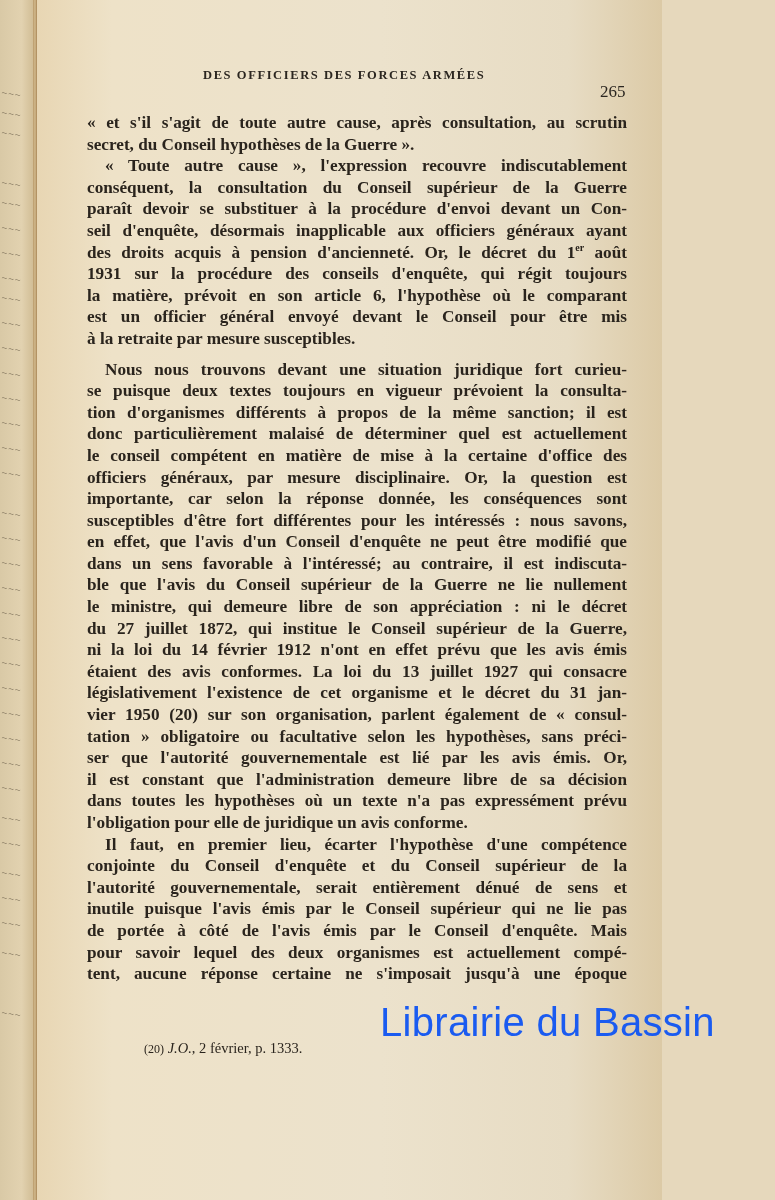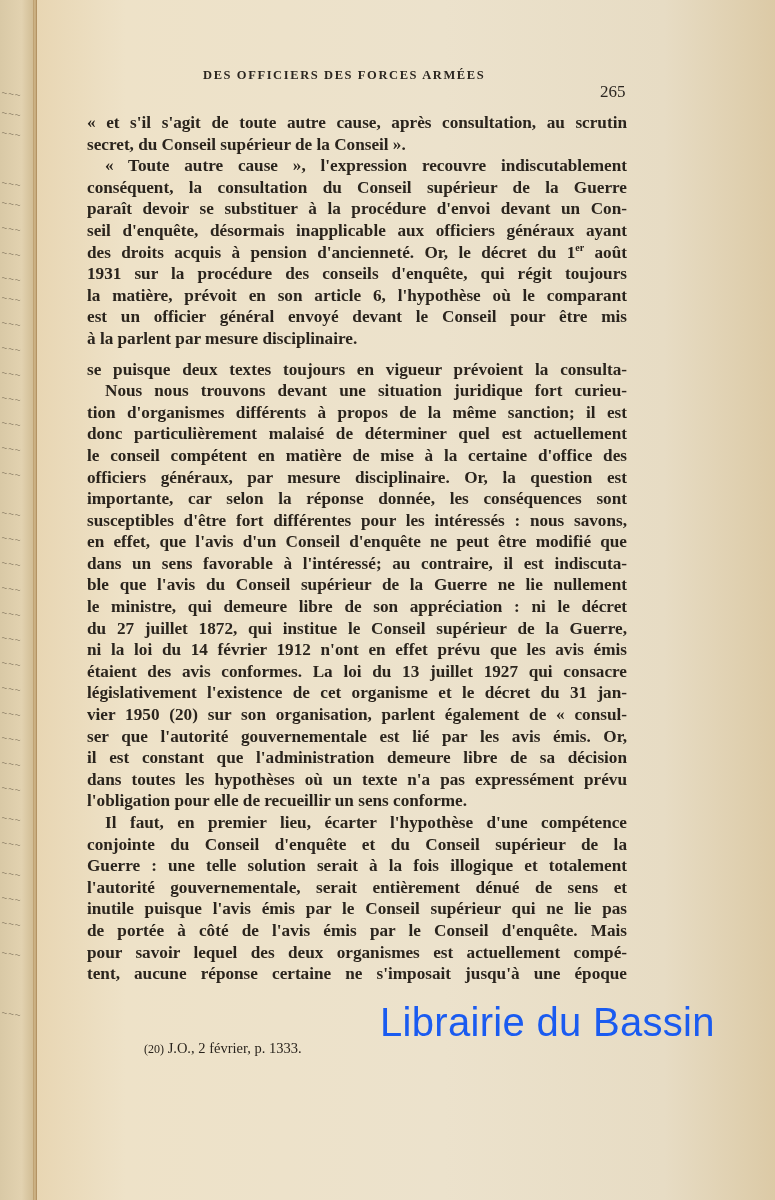--- a/index.html
+++ b/index.html
@@ -16,21 +16,21 @@
   .facing-frag {
     position: absolute; left: 1px; width: 28px; height: 9px;
     font-size: 8px; line-height: 9px; color: #6a5e4a; white-space: nowrap;
     overflow: hidden; transform: rotate(8deg); opacity: 0.75;
   }
   .gutter {
     position: absolute; left: 33px; top: 0; width: 4px; height: 1200px;
     background: linear-gradient(90deg, #b99a6a, #d2b98c, #a98656);
   }
   .page {
-    position: absolute; left: 37px; top: 0; width: 738px; height: 1200px;
+    position: absolute; left: 37px; top: 0; width: 625px; height: 1200px;
     background: linear-gradient(90deg, #e8d6b3 0%, #eee2c8 12%, #ece2cc 55%, #e7dcc4 85%, #dccaa6 100%);
   }
   .running-head {
     position: absolute; top: 68px; left: 166px; width: 430px;
     font-family: "Liberation Serif", serif; font-weight: bold;
     font-size: 12.5px; letter-spacing: 1.6px; color: #2b2620;
   }
   .page-number {
     position: absolute; top: 70px; left: 563px;
     font-family: "Liberation Serif", serif; font-size: 17px; color: #2b2620; margin-top: 12px;
@@ -46,21 +46,21 @@
   }
   .line.last { text-align-last: left; }
   .line.indent { padding-left: 18px; }
   .gap { height: 9px; }
   .footnote {
     position: absolute; top: 1040px; left: 66px;
     font-family: "Liberation Serif", serif; font-size: 14.5px; color: #2a241d;
     white-space: nowrap;
   }
   .footnote .ref { font-size: 12px; margin-left: 41px; }
-  .footnote .ital { }
+  .footnote .ital { font-style: italic; }
   .watermark {
     position: absolute; top: 1000px; left: 380px;
     font-family: "Liberation Sans", sans-serif; font-size: 40px;
     color: #1a5bf0; white-space: nowrap; letter-spacing: 0.3px;
   }
   sup { font-size: 10px; line-height: 0; }
 </style>
 </head>
 <body>
 
@@ -103,61 +103,61 @@
   </div>
 <div class="gutter"></div>
 
 <div class="page">
   <div class="running-head">DES OFFICIERS DES FORCES ARMÉES</div>
   <div class="page-number">265</div>
 
   <div class="body-text" id="body-text">
       <div>
         <span class="line">« et s'il s'agit de toute autre cause, après consultation, au scrutin</span>
-        <span class="line last">secret, du Conseil supérieur de la Conseil ».</span>
+        <span class="line last">secret, du Conseil hypothèses de la Guerre ».</span>
       </div>
       <div>
         <span class="line indent">« Toute autre cause », l'expression recouvre indiscutablement</span>
         <span class="line">conséquent, la consultation du Conseil supérieur de la Guerre</span>
         <span class="line">paraît devoir se substituer à la procédure d'envoi devant un Con-</span>
         <span class="line">seil d'enquête, désormais inapplicable aux officiers généraux ayant</span>
         <span class="line">des droits acquis à pension d'ancienneté. Or, le décret du 1<sup>er</sup> août</span>
         <span class="line">1931 sur la procédure des conseils d'enquête, qui régit toujours</span>
         <span class="line">la matière, prévoit en son article 6, l'hypothèse où le comparant</span>
         <span class="line">est un officier général envoyé devant le Conseil pour être mis</span>
-        <span class="line last">à la parlent par mesure disciplinaire.</span>
+        <span class="line last">à la retraite par mesure susceptibles.</span>
       </div>
       <div class="gap"></div>
       <div>
+        <span class="line indent">Nous nous trouvons devant une situation juridique fort curieu-</span>
         <span class="line">se puisque deux textes toujours en vigueur prévoient la consulta-</span>
-        <span class="line indent">Nous nous trouvons devant une situation juridique fort curieu-</span>
         <span class="line">tion d'organismes différents à propos de la même sanction; il est</span>
         <span class="line">donc particulièrement malaisé de déterminer quel est actuellement</span>
         <span class="line">le conseil compétent en matière de mise à la certaine d'office des</span>
         <span class="line">officiers généraux, par mesure disciplinaire. Or, la question est</span>
         <span class="line">importante, car selon la réponse donnée, les conséquences sont</span>
         <span class="line">susceptibles d'être fort différentes pour les intéressés : nous savons,</span>
         <span class="line">en effet, que l'avis d'un Conseil d'enquête ne peut être modifié que</span>
         <span class="line">dans un sens favorable à l'intéressé; au contraire, il est indiscuta-</span>
         <span class="line">ble que l'avis du Conseil supérieur de la Guerre ne lie nullement</span>
         <span class="line">le ministre, qui demeure libre de son appréciation : ni le décret</span>
         <span class="line">du 27 juillet 1872, qui institue le Conseil supérieur de la Guerre,</span>
         <span class="line">ni la loi du 14 février 1912 n'ont en effet prévu que les avis émis</span>
         <span class="line">étaient des avis conformes. La loi du 13 juillet 1927 qui consacre</span>
         <span class="line">législativement l'existence de cet organisme et le décret du 31 jan-</span>
         <span class="line">vier 1950 (20) sur son organisation, parlent également de « consul-</span>
+        <span class="line">tation » obligatoire ou facultative selon les hypothèses, sans préci-</span>
         <span class="line">ser que l'autorité gouvernementale est lié par les avis émis. Or,</span>
         <span class="line">il est constant que l'administration demeure libre de sa décision</span>
         <span class="line">dans toutes les hypothèses où un texte n'a pas expressément prévu</span>
-        <span class="line last">l'obligation pour elle de recueillir un sens conforme.</span>
+        <span class="line last">l'obligation pour elle de juridique un avis conforme.</span>
       </div>
       <div>
         <span class="line indent">Il faut, en premier lieu, écarter l'hypothèse d'une compétence</span>
         <span class="line">conjointe du Conseil d'enquête et du Conseil supérieur de la</span>
-        <span class="line">Guerre : une telle solution serait à la fois illogique et totalement</span>
         <span class="line">l'autorité gouvernementale, serait entièrement dénué de sens et</span>
         <span class="line">inutile puisque l'avis émis par le Conseil supérieur qui ne lie pas</span>
         <span class="line">de portée à côté de l'avis émis par le Conseil d'enquête. Mais</span>
         <span class="line">pour savoir lequel des deux organismes est actuellement compé-</span>
         <span class="line">tent, aucune réponse certaine ne s'imposait jusqu'à une époque</span>
       </div>
     </div>
 
   <div class="footnote">
     <span class="ref">(20)</span>

